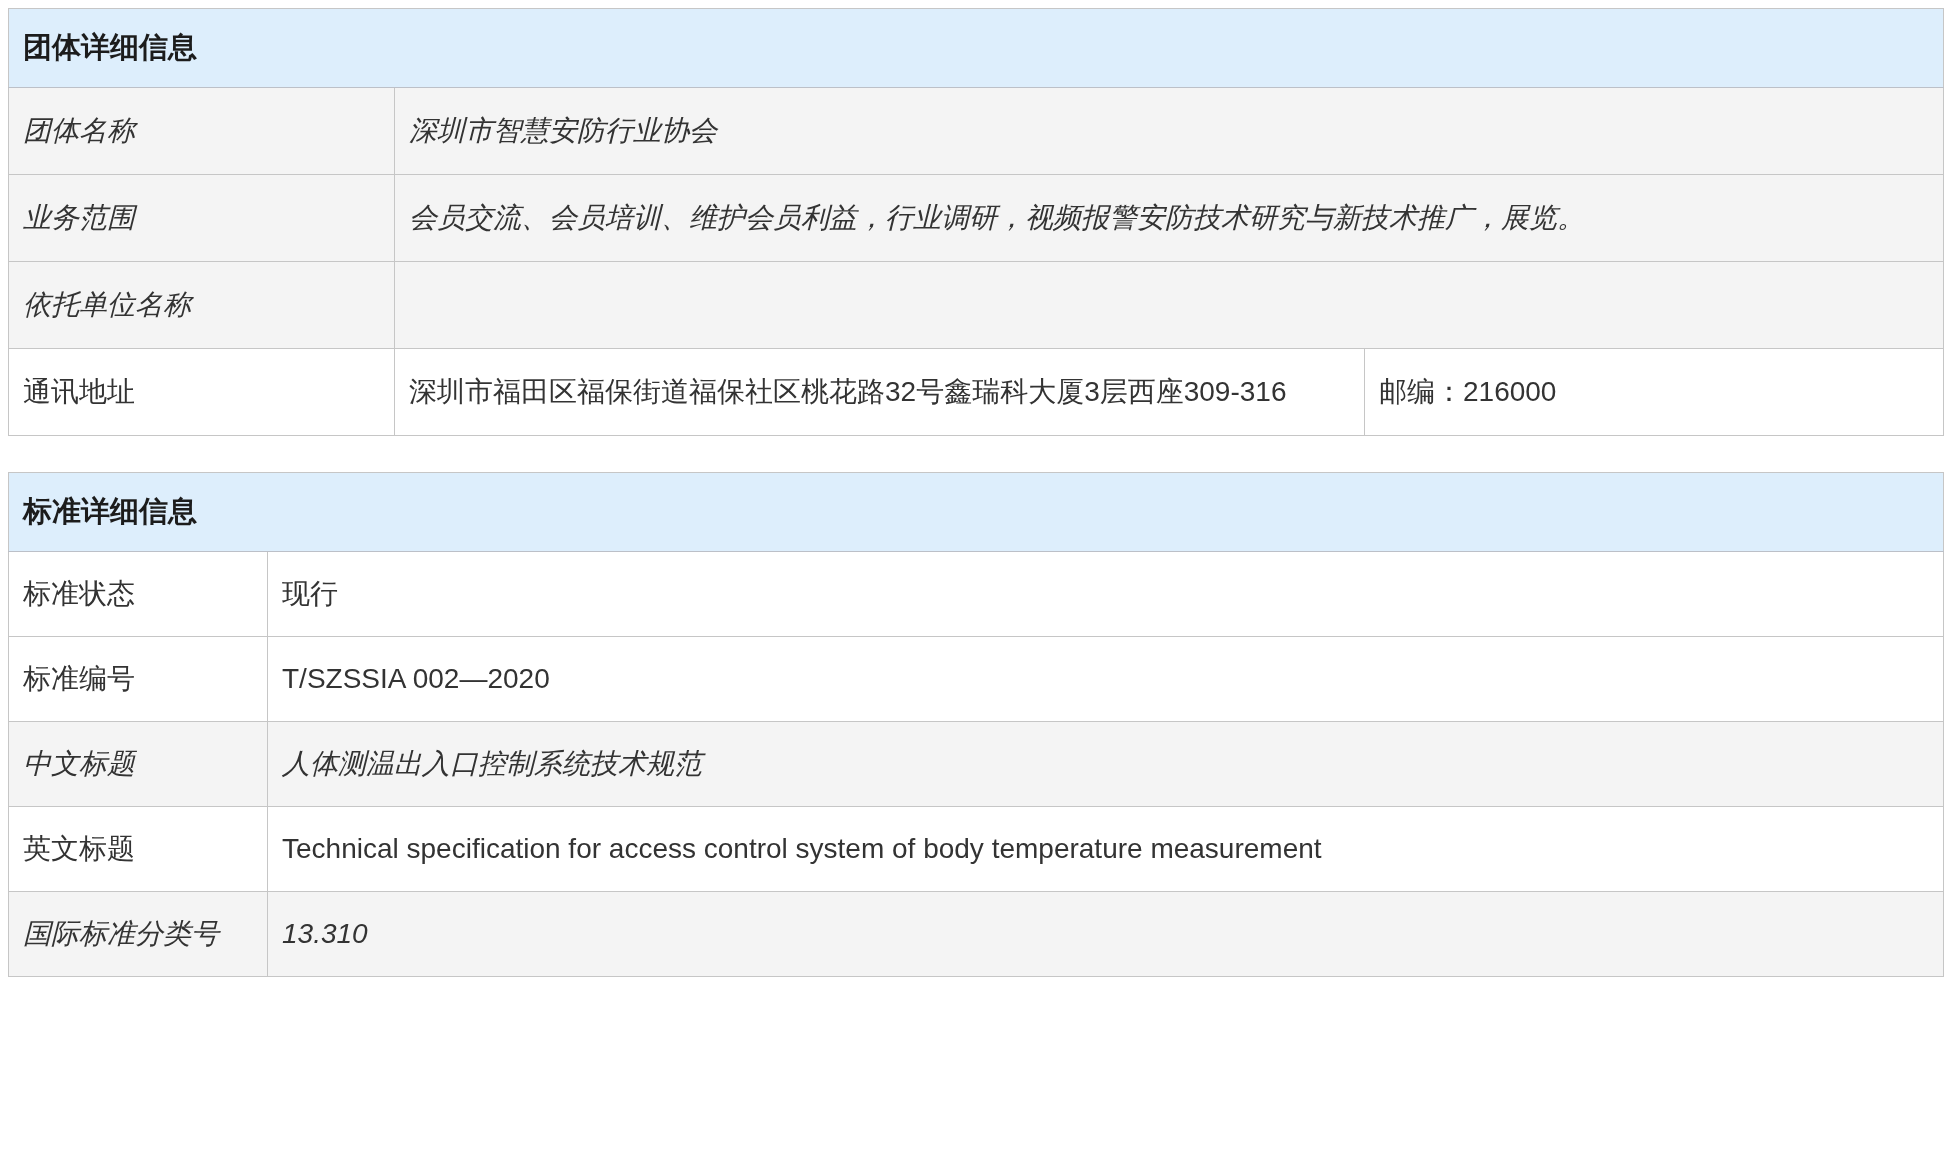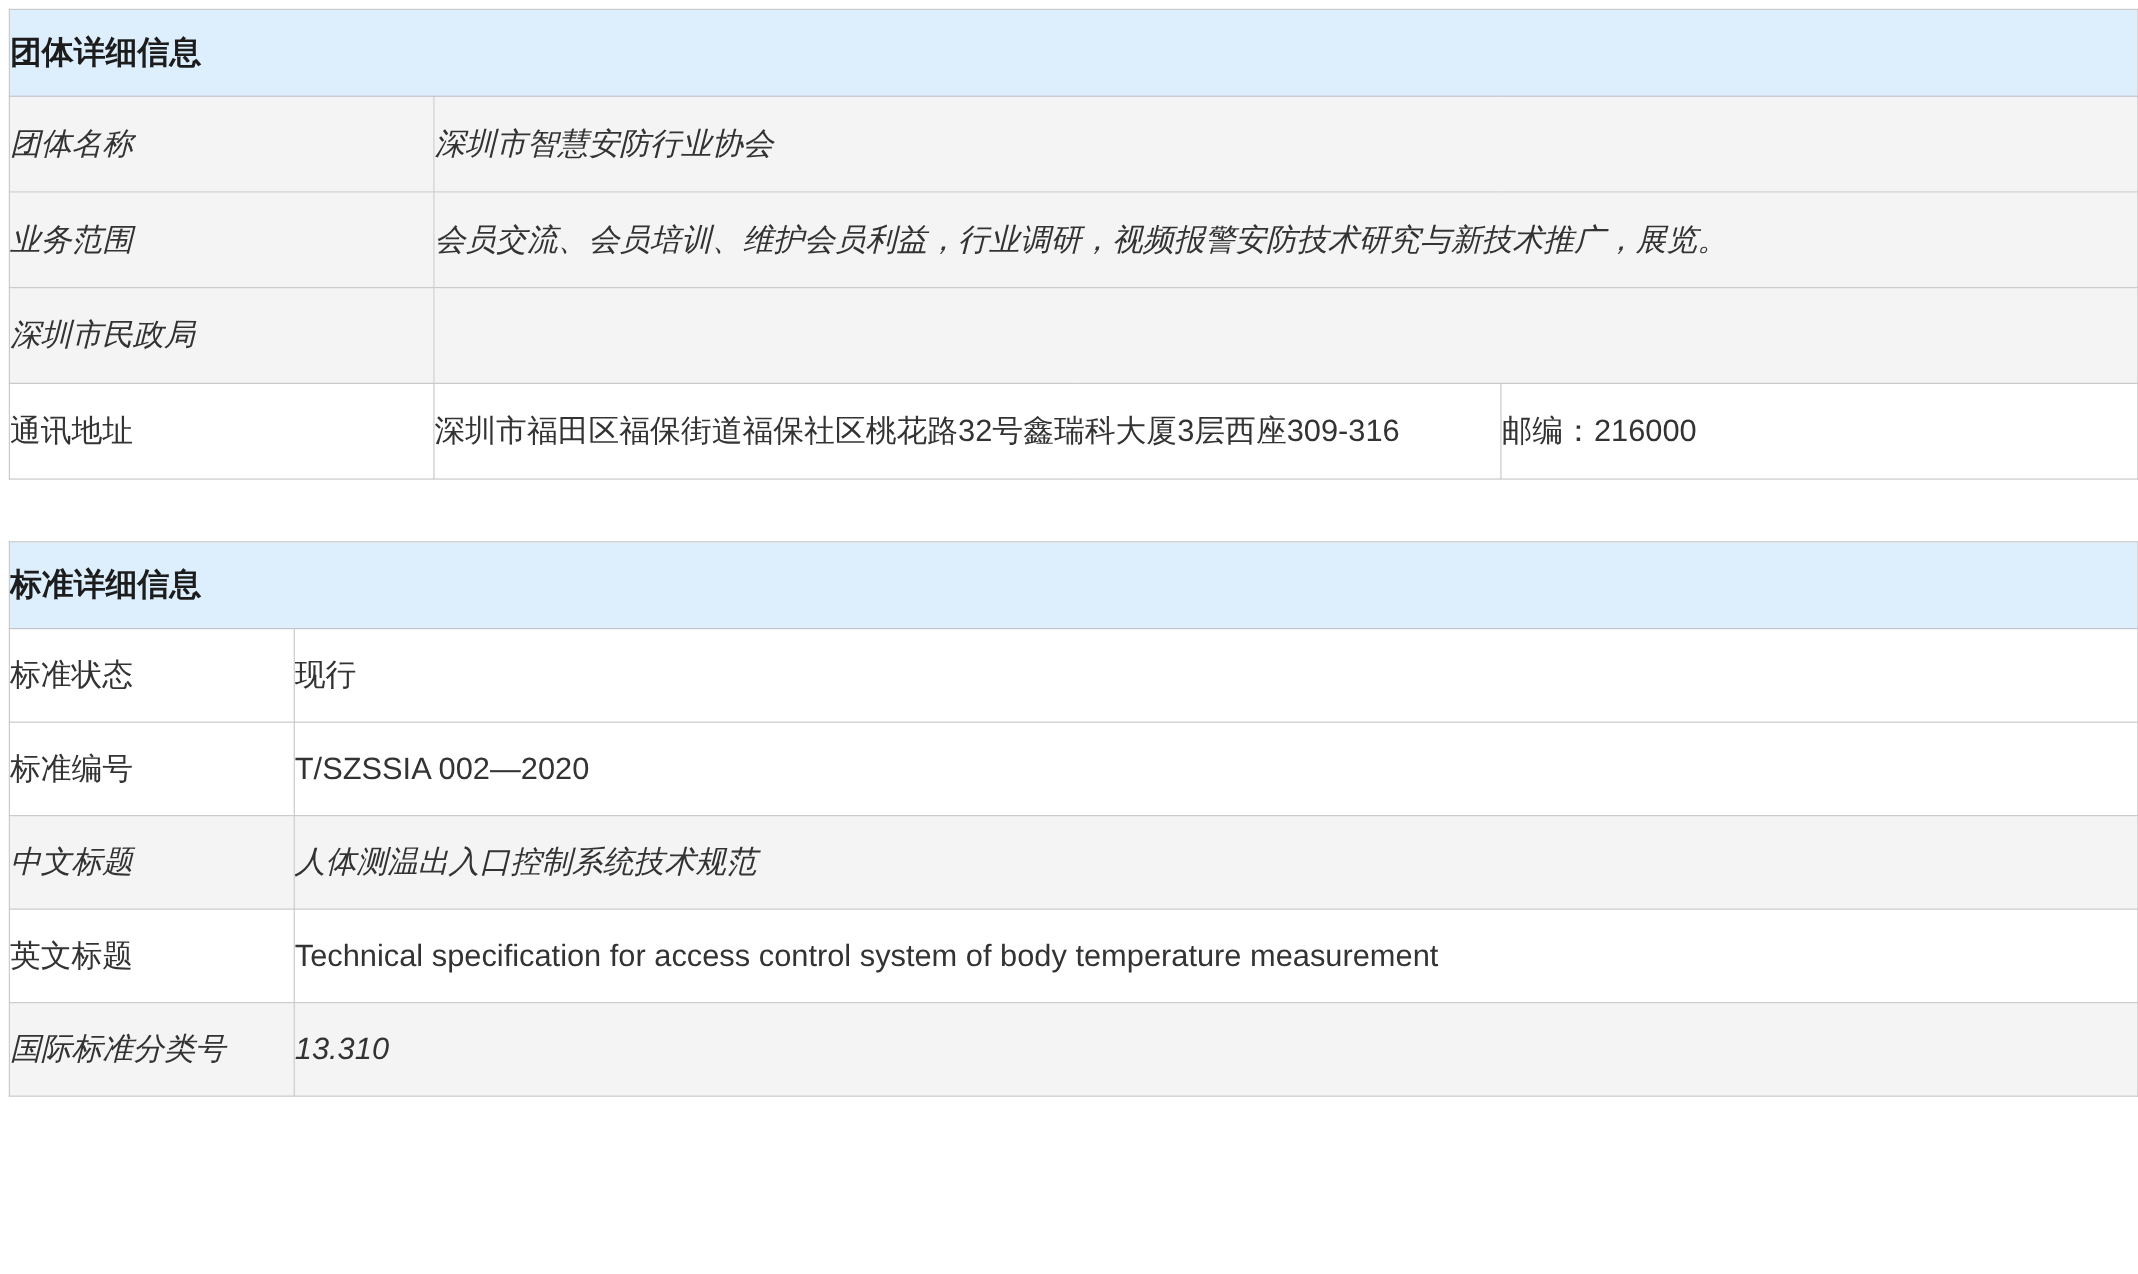--- a/index.html
+++ b/index.html
@@ -16,38 +16,38 @@
   }
   table.info-table {
     border-collapse: collapse;
     table-layout: fixed;
     width: 1936px;
   }
   table.info-table td {
     border: 1px solid #c6c6c6;
     font-size: 28px;
     color: #333333;
-    padding: 0 0;
+    padding: 0 14px;
     vertical-align: middle;
     background: #ffffff;
     overflow: hidden;
     white-space: nowrap;
   }
   table.info-table tr.header-row td {
     background: #ddeefc;
     font-weight: bold;
     color: #1c1c1c;
     font-size: 29px;
     height: 78px;
     border-bottom-color: #bcc0c8;
   }
   table.t1 tr.data td { height: 86px; }
   table.t2 tr.data td { height: 84px; }
   table.info-table tr.stripe td { background: #f4f4f4; font-style: italic; }
-  table.t2 { margin-top: 56px; }
+  table.t2 { margin-top: 36px; }
   
   table.t1 col.c1 { width: 386px; }
   table.t1 col.c2 { width: 586px; }
   table.t1 col.c3 { width: 384px; }
   table.t1 col.c4 { width: auto; }
   
   table.t2 col.c1 { width: 259px; }
   table.t2 col.c2 { width: auto; }
 </style>
 </head>
@@ -68,21 +68,21 @@
       </tr>
       <tr class="data stripe">
         <td>团体名称</td>
         <td colspan="3">深圳市智慧安防行业协会</td>
       </tr>
       <tr class="data stripe">
         <td>业务范围</td>
         <td colspan="3">会员交流、会员培训、维护会员利益，行业调研，视频报警安防技术研究与新技术推广，展览。</td>
       </tr>
       <tr class="data stripe">
-        <td>深圳市民政局</td>
+        <td>依托单位名称</td>
         <td colspan="3"></td>
       </tr>
       <tr class="data">
         <td>通讯地址</td>
         <td colspan="2">深圳市福田区福保街道福保社区桃花路32号鑫瑞科大厦3层西座309-316</td>
         <td>邮编：216000</td>
       </tr>
     </tbody>
   </table>
 

